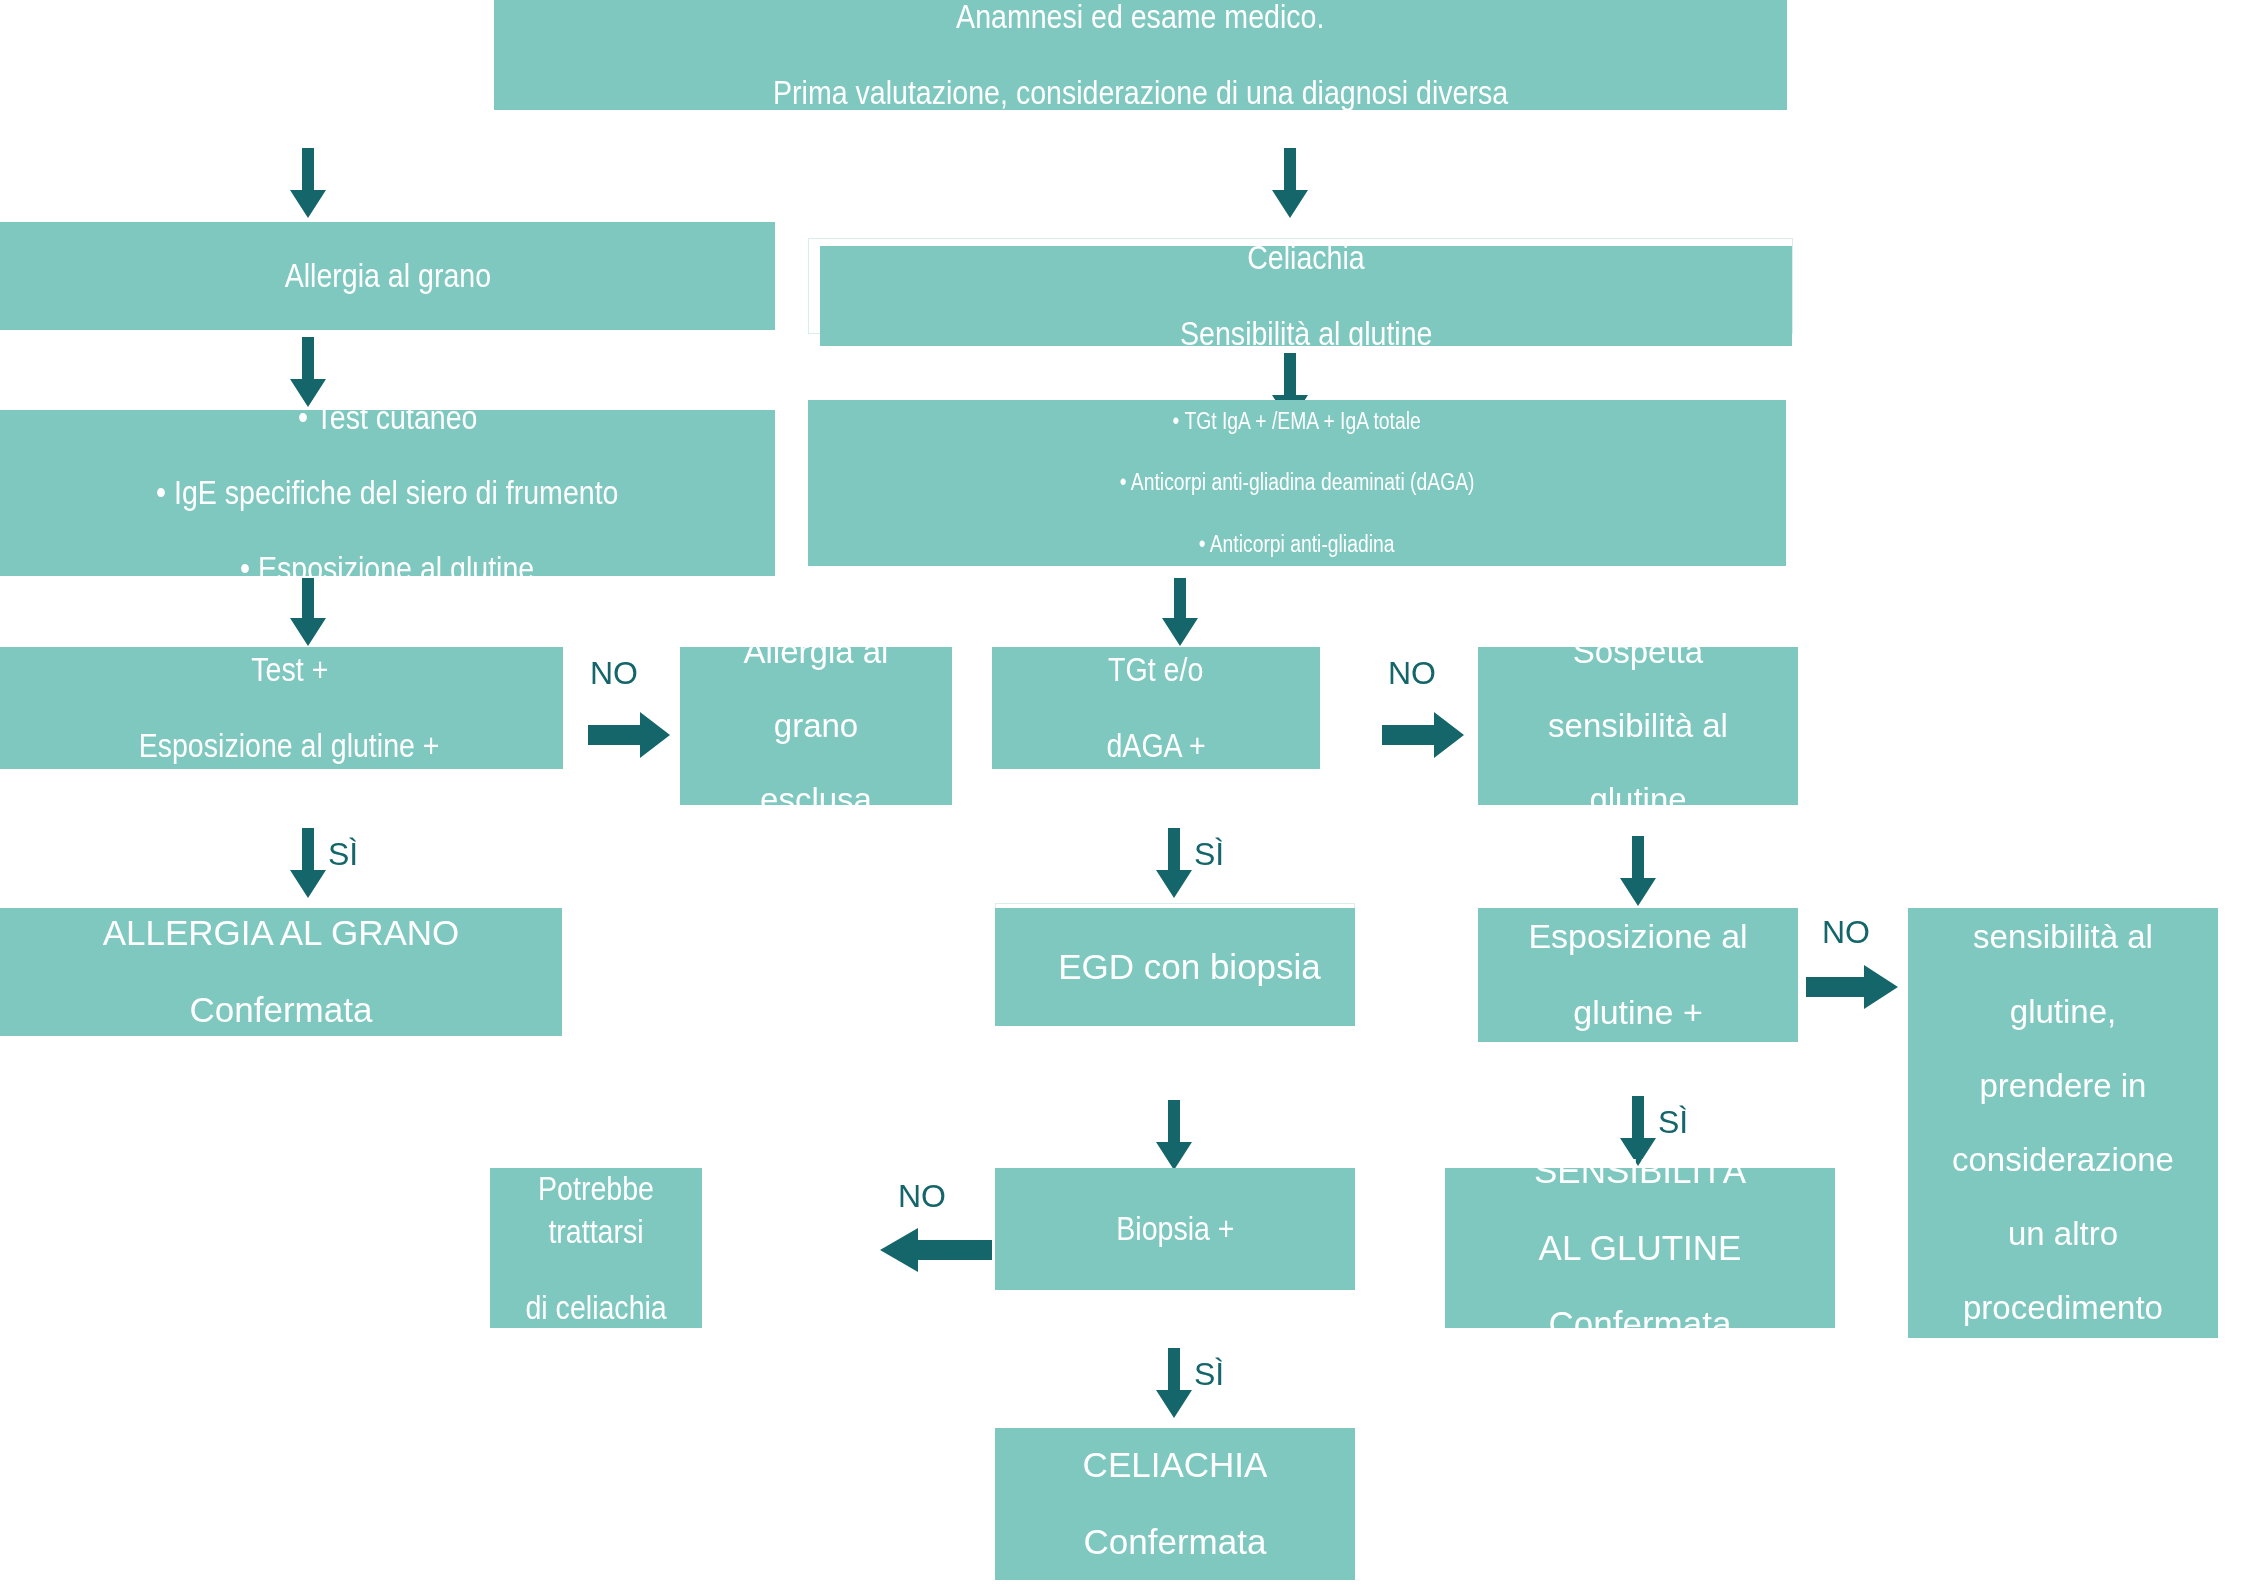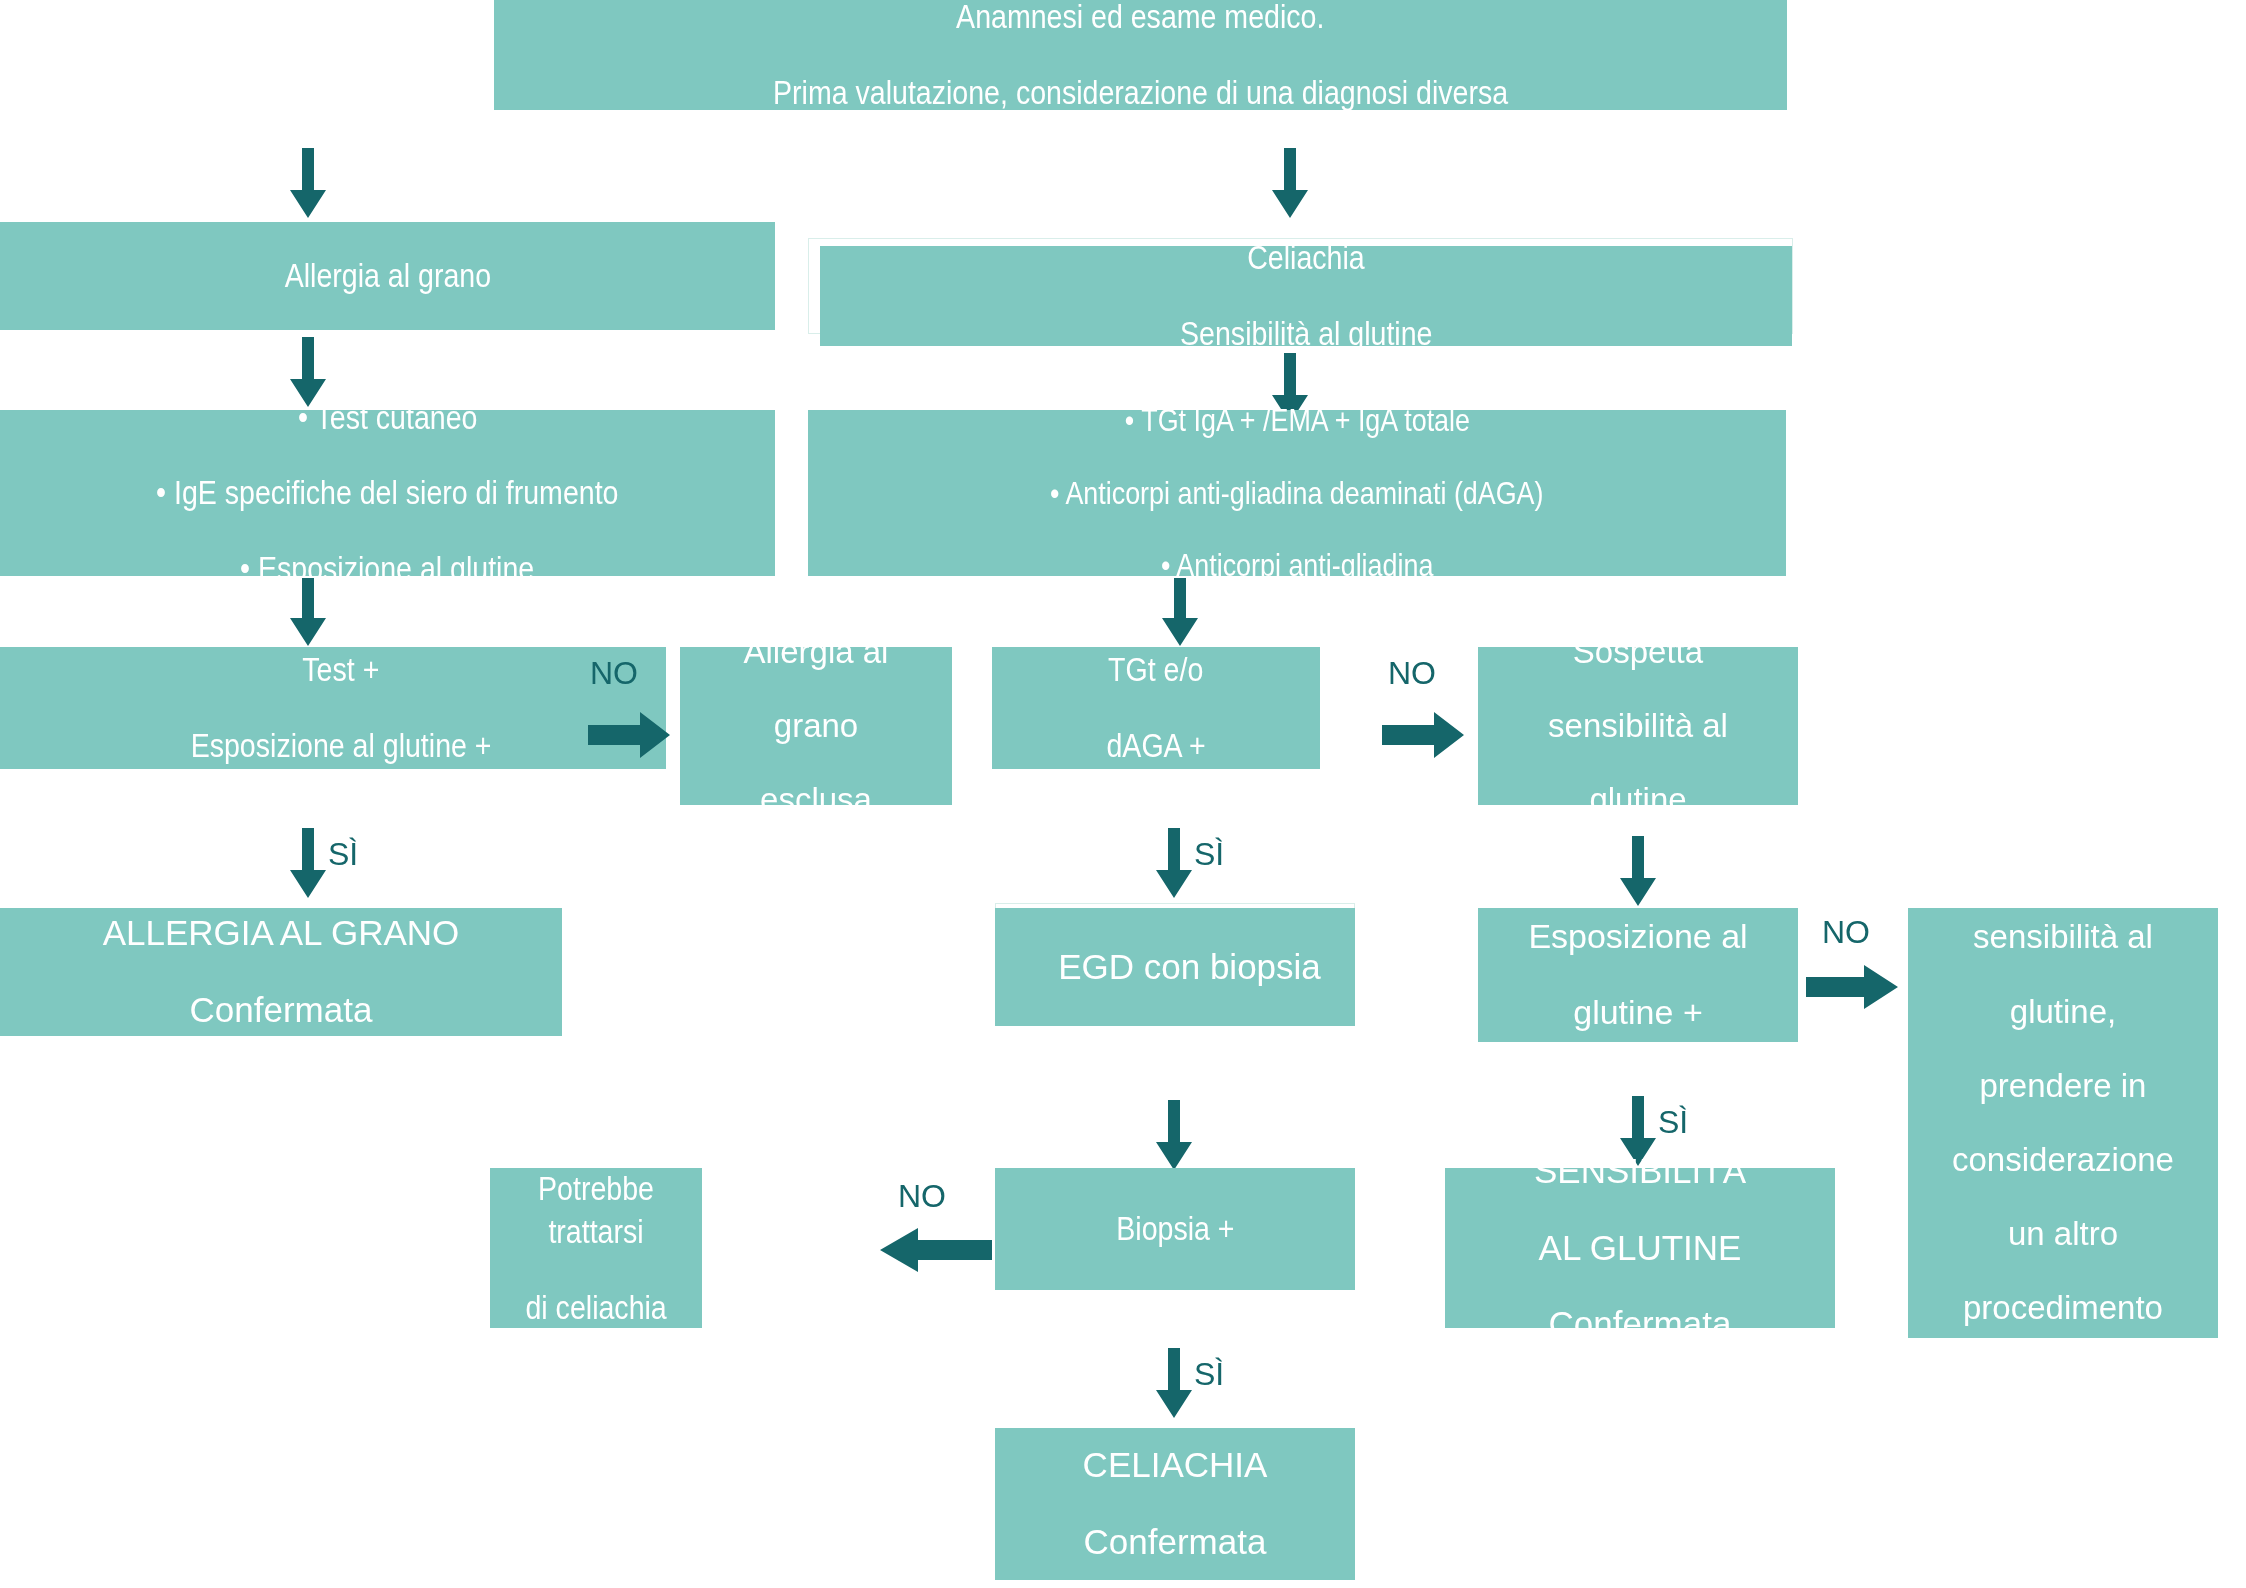--- a/index.html
+++ b/index.html
@@ -103,38 +103,38 @@
       <path d="M22 0 h12 v42 h12 L28 70 L10 42 h12 z" fill="#15666a"></path>
     </svg>
   </div>
 
   <div class="node cond" style="left:0px; top:410px; width:775px; height:166px; font-size:34px;">
     <span class="ln">• Test cutaneo</span>
     <span class="ln">• IgE specifiche del siero di frumento</span>
     <span class="ln">• Esposizione al glutine</span>
   </div>
 
-  <div class="node cond" style="left:808px; top:410px; width:978px; height:166px; font-size:32px;">
+  <div class="node cond" style="left:808px; top:400px; width:978px; height:166px; font-size:23px;">
     <span class="ln">• TGt IgA +  /EMA +  IgA totale</span>
     <span class="ln">• Anticorpi anti-gliadina deaminati (dAGA)</span>
     <span class="ln">• Anticorpi anti-gliadina</span>
   </div>
 
   <div class="arrow-down" style="left:280px; top:578px;">
     <svg width="56" height="70" viewBox="0 0 56 70">
       <path d="M22 0 h12 v40 h12 L28 68 L10 40 h12 z" fill="#15666a"></path>
     </svg>
   </div>
   <div class="arrow-down" style="left:1152px; top:578px;">
     <svg width="56" height="70" viewBox="0 0 56 70">
       <path d="M22 0 h12 v40 h12 L28 68 L10 40 h12 z" fill="#15666a"></path>
     </svg>
   </div>
 
-  <div class="node cond" style="left:0px; top:647px; width:666px; height:122px; font-size:34px;padding-left:24px;">
+  <div class="node cond" style="left:0px; top:647px; width:563px; height:122px; font-size:34px;padding-left:24px;">
     <span class="ln">Test +</span>
     <span class="ln">Esposizione al glutine +</span>
   </div>
 
   <div class="edge-label" style="left:590px; top:655px; font-size:32px;">NO</div>
   <div class="arrow-right" style="left:588px; top:712px;">
     <svg width="86" height="46" viewBox="0 0 86 46">
       <path d="M0 13 h52 V0 l30 23 l-30 23 V33 H0 z" fill="#15666a"></path>
     </svg>
   </div>

